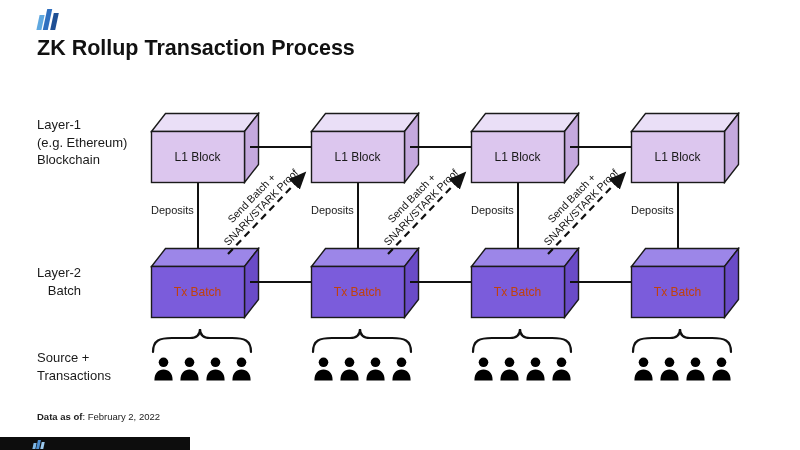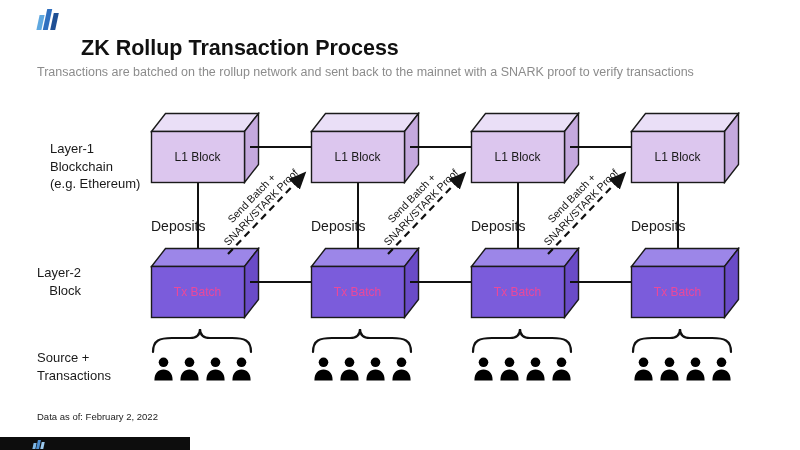--- a/index.html
+++ b/index.html
@@ -10,68 +10,68 @@
   }
 
   
   .brand { position:absolute; left:37px; top:9px; display:flex; align-items:center; }
   .brand-icon { position:relative; width:22px; height:22px; margin-right:9px; }
   .brand-icon i { position:absolute; bottom:1px; display:block; transform:skewX(-12deg); }
   .brand-icon .b1 { left:1px;  width:5px; height:15px; background:#5FA8E0; }
   .brand-icon .b2 { left:8px;  width:5px; height:21px; background:#2F6FBF; }
   .brand-icon .b3 { left:15px; width:5px; height:17px; background:#1E4F94; }
   .brand-text { font-size:19px; font-weight:700; letter-spacing:9px; color:#0a0a0a; }
-  .page-title { position:absolute; left:37px; top:36px; font-size:21.5px; font-weight:700; color:#111;margin-left:44px; }
+  .page-title { position:absolute; left:37px; top:36px; font-size:21.5px; font-weight:700; color:#111; }
   .page-subtitle { position:absolute; left:37px; top:65px; font-size:12.5px; color:#8c8c8c; }
 
   
   .row-label { position:absolute; left:37px; font-size:13px; line-height:17.5px; color:#1a1a1a; }
   .row-label span { display:block; }
-  #lbl-layer1 { top:140px;margin-left:13px; }
+  #lbl-layer1 { top:116px; }
   #lbl-layer2 { top:264px;text-align:right; }
   #lbl-users  { top:349px; }
 
   
   .col { position:absolute; top:0; width:0; height:450px; }
   .box { position:absolute; width:110px; height:64px;text-decoration:underline; }
   .box-l1 { left:0; top:112px; }
   .box-tx { left:0; top:247px; }
   .box-label {
     position:absolute; left:1px; width:93px; top:19px; height:52px;
     display:flex; align-items:center; justify-content:center; font-size:12px;
   }
   .box-l1 .box-label { color:#1a1a1a; }
-  .box-tx .box-label { color:#ec4899; }
+  .box-tx .box-label { color:#c2410c; }
 
   .h-connector { position:absolute; width:62px; height:2px; background:#111; }
   .hc-l1 { left:100px; top:146px; }
   .hc-tx { left:100px; top:281px; }
 
   .deposit-arrow { position:absolute; left:47px; top:183px; width:2px; height:65px; background:#111; }
   .deposit-arrow::after {
     content:""; position:absolute; left:-4px; top:65px; width:0; height:0;
     border-left:5px solid transparent; border-right:5px solid transparent; border-top:9px solid #111;
   }
-  .deposits-label { position:absolute; left:1px; top:218px; font-size:14px; color:#1a1a1a; white-space:nowrap; }
+  .deposits-label { position:absolute; left:1px; top:204px; font-size:11px; color:#1a1a1a; white-space:nowrap; }
 
   .diag-arrow { position:absolute; left:68px; top:166px; width:100px; height:100px; overflow:visible; }
   .diag-label {
     position:absolute; left:44px; top:190px; width:124px; text-align:center;
     font-size:10.5px; line-height:12.5px; color:#111; transform:rotate(-46deg); white-space:nowrap;
   }
 
   .users-group { position:absolute; left:0; top:326px; width:104px; }
   .brace { display:block; }
   .persons { display:flex; justify-content:center; gap:3px; margin-top:2px; }
   .person { width:23px; height:26px; }
 
   
   .footnote { position:absolute; left:37px; font-size:9.5px; line-height:13px; color:#222; }
   #footnote-block { top:410px; }
-  .footnote b { font-weight:400; }
+  .footnote b { font-weight:700; }
   .footer-bar {
     position:absolute; left:0; top:437px; width:190px; height:13px; background:#0d0d0d;
     display:flex; align-items:center;
   }
   .footer-bar .brand-icon { position:relative; width:14px; height:10px; margin-left:33px; }
   .footer-bar .brand-icon i { bottom:0; }
   .footer-bar .b1 { left:0;  width:3px; height:6px;  background:#7FB9E8; }
   .footer-bar .b2 { left:4px; width:3px; height:9px;  background:#4E8FD0; }
   .footer-bar .b3 { left:8px; width:3px; height:7px;  background:#9CC9EE; }
 </style>
@@ -89,30 +89,29 @@
   </svg>
 
   <div class="brand">
     <span class="brand-icon">
         <i class="b1"></i>
         <i class="b2"></i>
         <i class="b3"></i>
       </span>
   </div>
   <div class="page-title">ZK Rollup Transaction Process</div>
-  <div class="page-subtitle">Transactions are batched on the rollup network and sent back to the mainnet with a SNARK proof to verify transactions</div>
 
   <div class="row-label" id="lbl-layer1">
     <span>Layer-1</span>
+    <span>(e.g. Ethereum)</span>
     <span>Blockchain</span>
-    <span>(e.g. Ethereum)</span>
   </div>
   <div class="row-label" id="lbl-layer2">
     <span>Layer-2</span>
-    <span>Block</span>
+    <span>Batch</span>
   </div>
   <div class="row-label" id="lbl-users">
     <span>Source +</span>
     <span>Transactions</span>
   </div>
 
   <div class="col" style="left:150px">
     <div class="box box-l1">
       <svg width="110" height="72">
         <polygon points="1.5,19.5 15.5,1.5 108.5,1.5 94.5,19.5" fill="#EADFF7" stroke="#1a1a1a" stroke-width="1.4"></polygon>

